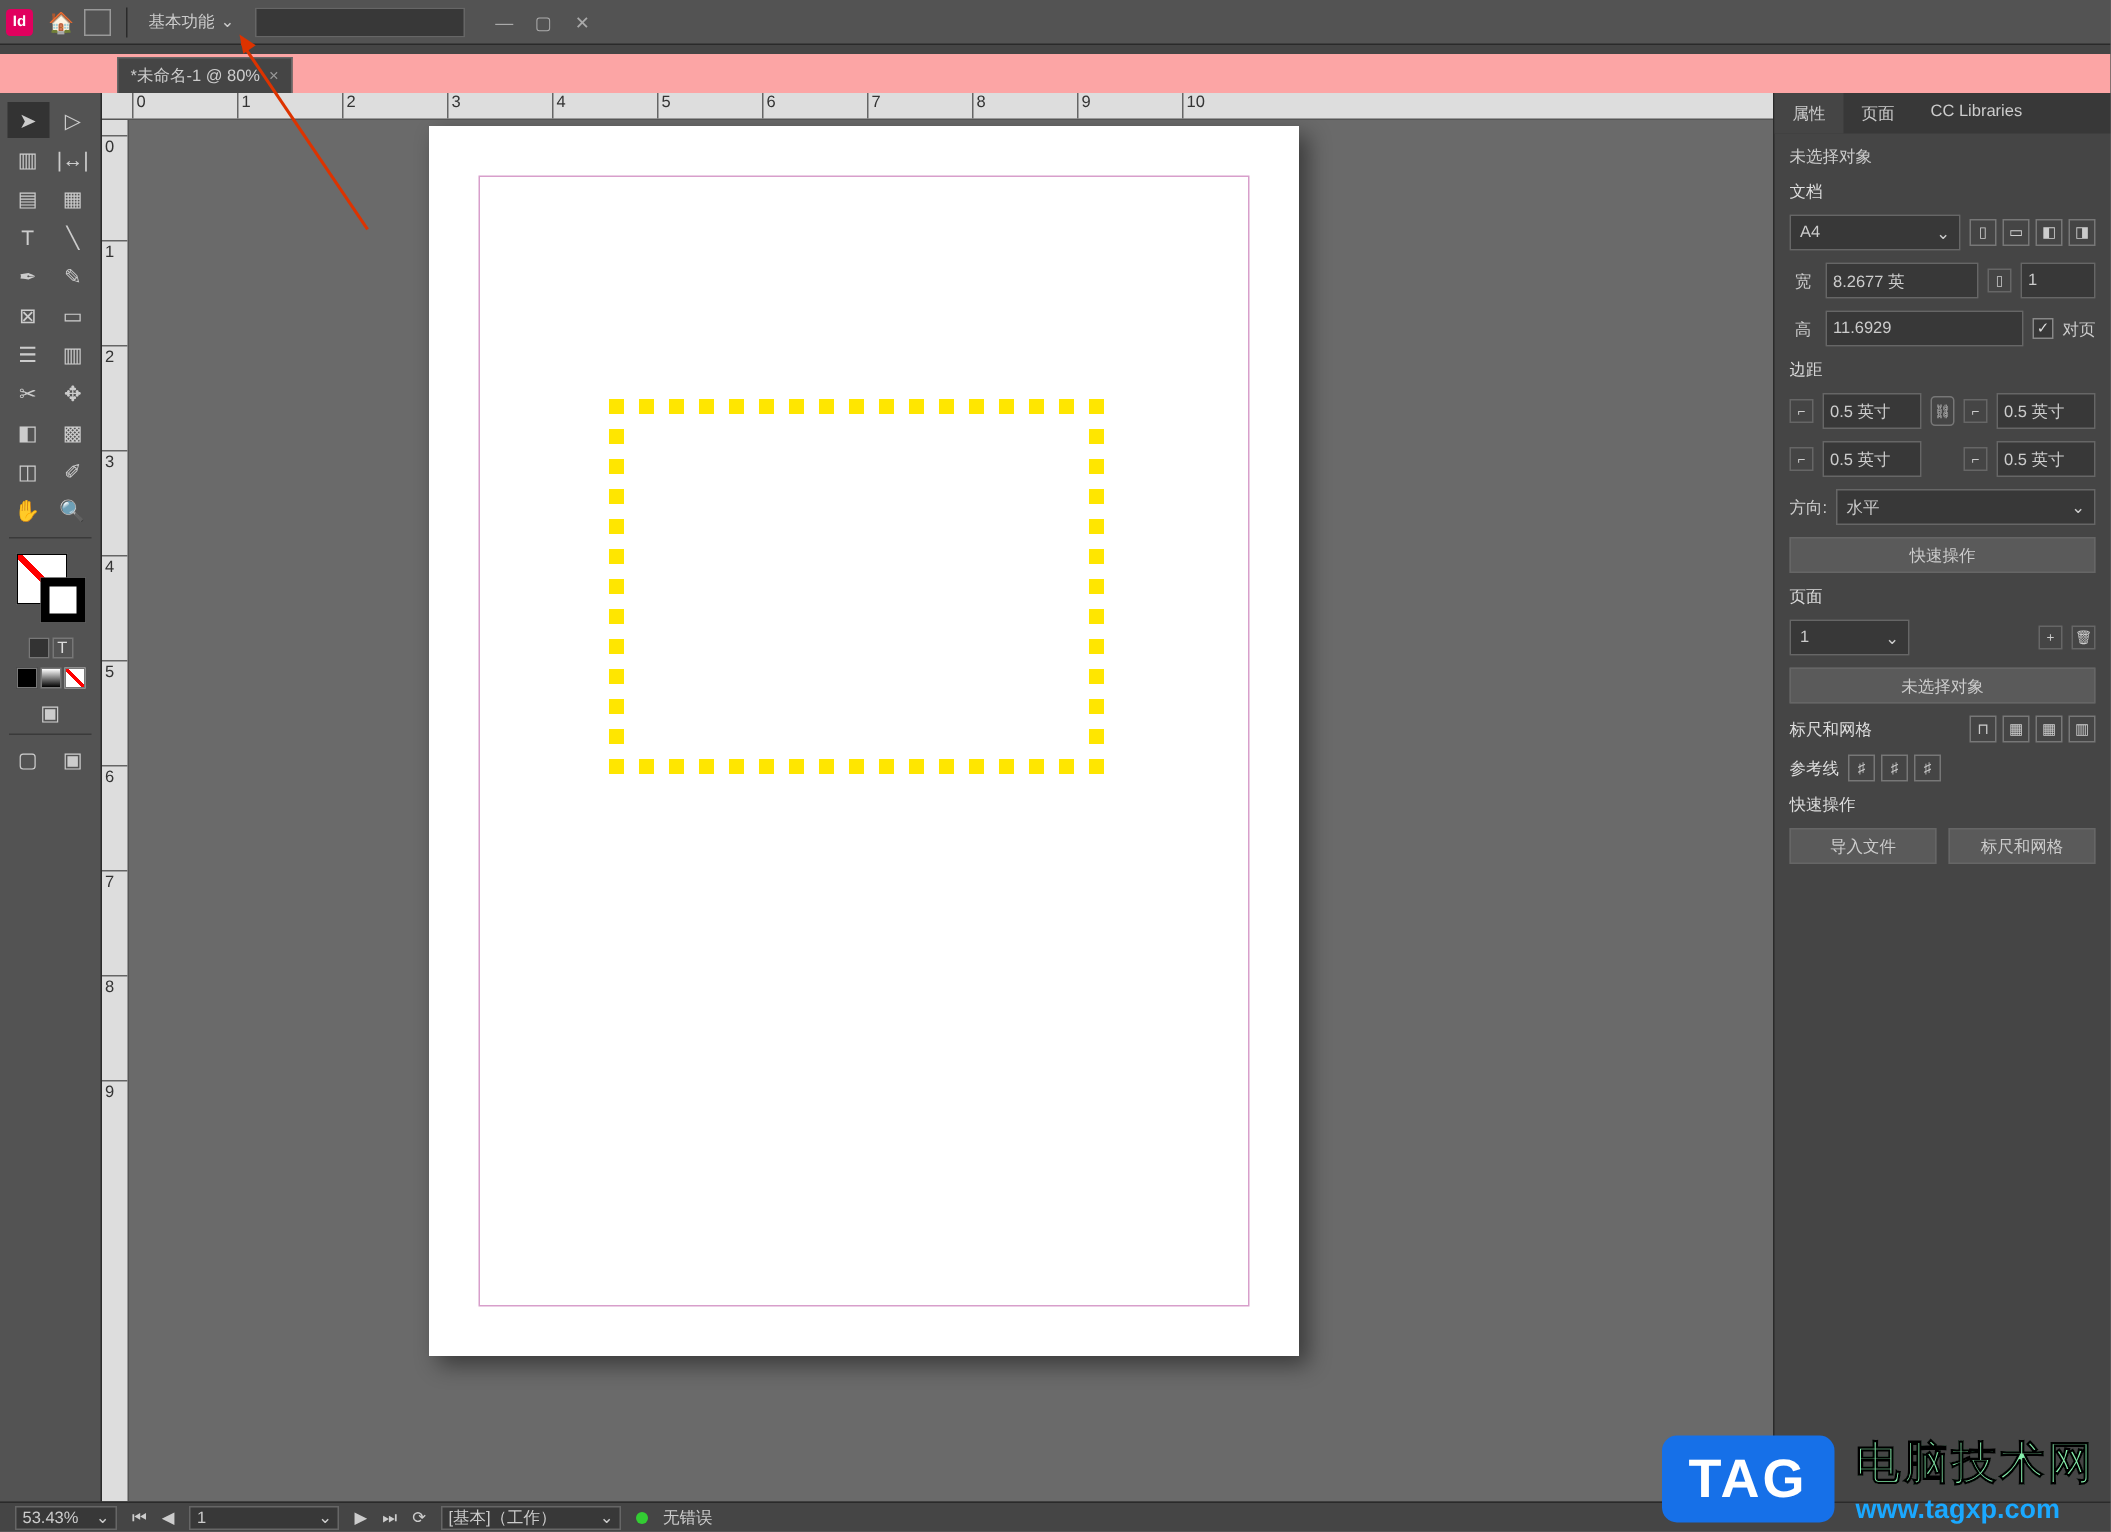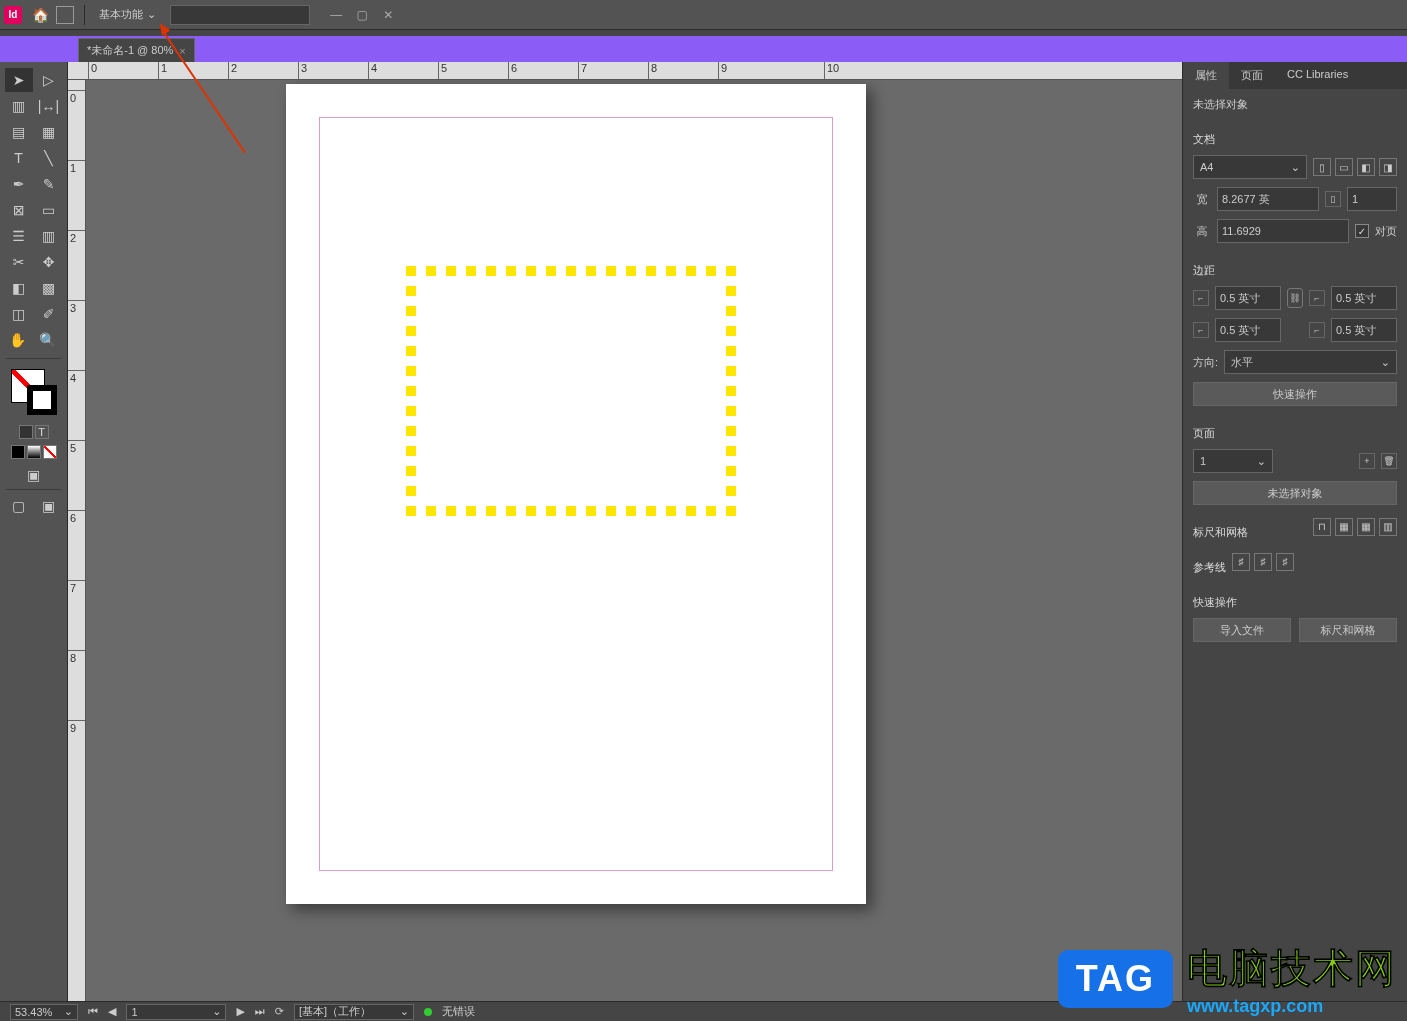--- a/index.html
+++ b/index.html
@@ -9,21 +9,21 @@
 .home-icon { width: 24px; margin-left: 10px; color: #ccc; font-size: 14px; }
 .menu-bar { display: flex; margin-left: 8px; flex: 1; }
 .menu-bar span { padding: 6px 10px; cursor: pointer; }
 .tb-right { display: flex; align-items: center; gap: 10px; margin-right: 0; }
 .share-icon { width: 18px; height: 18px; border: 1px solid #999; position: relative; }
 .workspace-dd { display: flex; align-items: center; gap: 4px; padding: 2px 4px; }
 .search-box { width: 140px; height: 20px; background: #383838; border: 1px solid #666; }
 .wc { display: flex; gap: 6px; padding: 0 6px; }
 .wc div { width: 20px; height: 14px; display: flex; align-items: center; justify-content: center; color: #aaa; font-size: 12px; }
 .sub-bar { height: 6px; background: #454545; }
-.tab-bar { height: 26px; background: #8b5cf6; display: flex; align-items: flex-end; padding-left: 78px; }
+.tab-bar { height: 26px; background: #fca5a5; display: flex; align-items: flex-end; padding-left: 78px; }
 .doc-tab { height: 24px; background: #454545; padding: 4px 8px; display: flex; align-items: center; gap: 6px; border-top: 1px solid #666; border-left: 1px solid #666; border-right: 1px solid #666; }
 .doc-tab .x { color: #999; cursor: pointer; }
 .main-row { display: flex; height: calc(1021px - 30px - 6px - 26px - 20px); }
 .toolbox { width: 68px; background: #535353; border-right: 1px solid #2a2a2a; display: flex; flex-direction: column; padding-top: 6px; }
 .tool-row { display: flex; justify-content: center; gap: 2px; margin-bottom: 2px; }
 .tool-btn { width: 28px; height: 24px; display: flex; align-items: center; justify-content: center; color: #ccc; font-size: 14px; position: relative; }
 .tool-btn.sel { background: #333; }
 .tool-sep { height: 1px; background: #3a3a3a; margin: 4px 6px; }
 .swatch-group { position: relative; width: 50px; height: 50px; margin: 4px auto; }
 .swatch-group .fill { position:absolute; top:2px; left:2px; width:34px; height:34px; background:#fff; border:1px solid #000; }
@@ -44,41 +44,41 @@
 .dash-t, .dash-b { position:absolute; left:0; right:0; height:10px; display:flex; gap:10px; }
 .dash-l, .dash-r { position:absolute; top:0; bottom:0; width:10px; display:flex; flex-direction:column; gap:10px; }
 .dash-seg { background:#ffe600; }
 .dash-t .dash-seg, .dash-b .dash-seg { width:10px; height:10px; }
 .dash-l .dash-seg, .dash-r .dash-seg { width:10px; height:10px; }
 .right-panel { width: 225px; background: #454545; border-left: 1px solid #2a2a2a; display:flex; flex-direction:column; }
 .panel-tabs { display:flex; background:#383838; }
 .panel-tabs div { padding: 6px 12px; cursor:pointer; }
 .panel-tabs .active { background:#454545; }
 .panel-body { padding: 8px 10px; display:flex; flex-direction:column; gap:8px; overflow-y:auto; }
-.sec-title { color:#ddd; margin-top:12px; }
+.sec-title { color:#ddd; margin-top:0; }
 .dd { height:24px; background:#383838; border:1px solid #666; display:flex; align-items:center; justify-content:space-between; padding:0 6px; }
 .row { display:flex; align-items:center; gap:6px; }
 .inp { height:24px; background:#383838; border:1px solid #666; padding:0 4px; display:flex; align-items:center; min-width:0; }
 .lbl { width:18px; text-align:center; color:#ccc; }
 .btn { height:24px; background:#5a5a5a; border:1px solid #666; display:flex; align-items:center; justify-content:center; padding:0 6px; cursor:pointer; }
 .btn-row { display:flex; gap:8px; }
 .btn-row .btn { flex:1; }
 .icon-strip { display:flex; gap:4px; }
 .icon-strip .ic { width:18px; height:18px; border:1px solid #777; display:flex; align-items:center; justify-content:center; font-size:10px; }
 .chk { width:14px; height:14px; background:#383838; border:1px solid #888; display:flex; align-items:center; justify-content:center; font-size:10px; color:#ddd; }
 .status-bar { height: 20px; background: #454545; border-top:1px solid #2a2a2a; display:flex; align-items:center; padding:0 10px; gap:10px; font-size:11px; color:#ccc; position:relative; }
 .status-bar .dd-s { background:#383838; border:1px solid #666; padding:0 4px; height:16px; display:flex; align-items:center; gap:4px; min-width:68px; justify-content:space-between; }
 .green-dot { width:8px; height:8px; background:#3c3; border-radius:50%; }
 .arrow-overlay { position:absolute; top:28px; left:162px; width:120px; height:160px; pointer-events:none; z-index:500; }
 .arrow-line { position:absolute; width:150px; height:2px; background:#d30; transform-origin: top left; transform: rotate(56deg); top:0; left:0; }
 .arrow-head { position:absolute; top:-6px; left:-4px; width:0; height:0; border-left:5px solid transparent; border-right:5px solid transparent; border-bottom:12px solid #d30; transform: rotate(-34deg); }
 .watermark { position:absolute; right:10px; bottom:4px; z-index:600; display:flex; align-items:center; gap:14px; }
 .tag-badge { background:#1670e8; color:#fff; font-weight:900; font-size:36px; padding:8px 18px; border-radius:10px; letter-spacing:2px; }
 .wm-text { display:flex; flex-direction:column; align-items:flex-start; }
-.wm-text .cn { color:#84cc16; font-size:40px; font-weight:900; letter-spacing:2px; -webkit-text-stroke: 0.5px #000; }
+.wm-text .cn { color:#86efac; font-size:30px; font-weight:900; letter-spacing:2px; -webkit-text-stroke: 0.5px #000; }
 .wm-text .url { color:#1aa8ff; font-size:18px; font-weight:700; }
 .link-ic { width:16px; height:20px; border:1px solid #777; border-radius:3px; display:flex; align-items:center; justify-content:center; font-size:9px; }
 .flex1 { flex:1; }
 .mini-ic { width:16px; height:16px; display:flex; align-items:center; justify-content:center; border:1px solid #666; font-size:9px; }
 </style>
 </head>
 <body>
 
 <div class="title-bar">
   <div class="app-icon">Id</div>
@@ -190,21 +190,21 @@
       <div class="tick" style="left:20px">0</div>
       <div class="tick" style="left:90px">1</div>
       <div class="tick" style="left:160px">2</div>
       <div class="tick" style="left:230px">3</div>
       <div class="tick" style="left:300px">4</div>
       <div class="tick" style="left:370px">5</div>
       <div class="tick" style="left:440px">6</div>
       <div class="tick" style="left:510px">7</div>
       <div class="tick" style="left:580px">8</div>
       <div class="tick" style="left:650px">9</div>
-      <div class="tick" style="left:756px">10</div>
+      <div class="tick" style="left:720px">10</div>
     </div>
     <div class="canvas-body">
       <div class="ruler-v">
         <div class="tick" style="top:10px">0</div>
         <div class="tick" style="top:80px">1</div>
         <div class="tick" style="top:150px">2</div>
         <div class="tick" style="top:220px">3</div>
         <div class="tick" style="top:290px">4</div>
         <div class="tick" style="top:360px">5</div>
         <div class="tick" style="top:430px">6</div>

